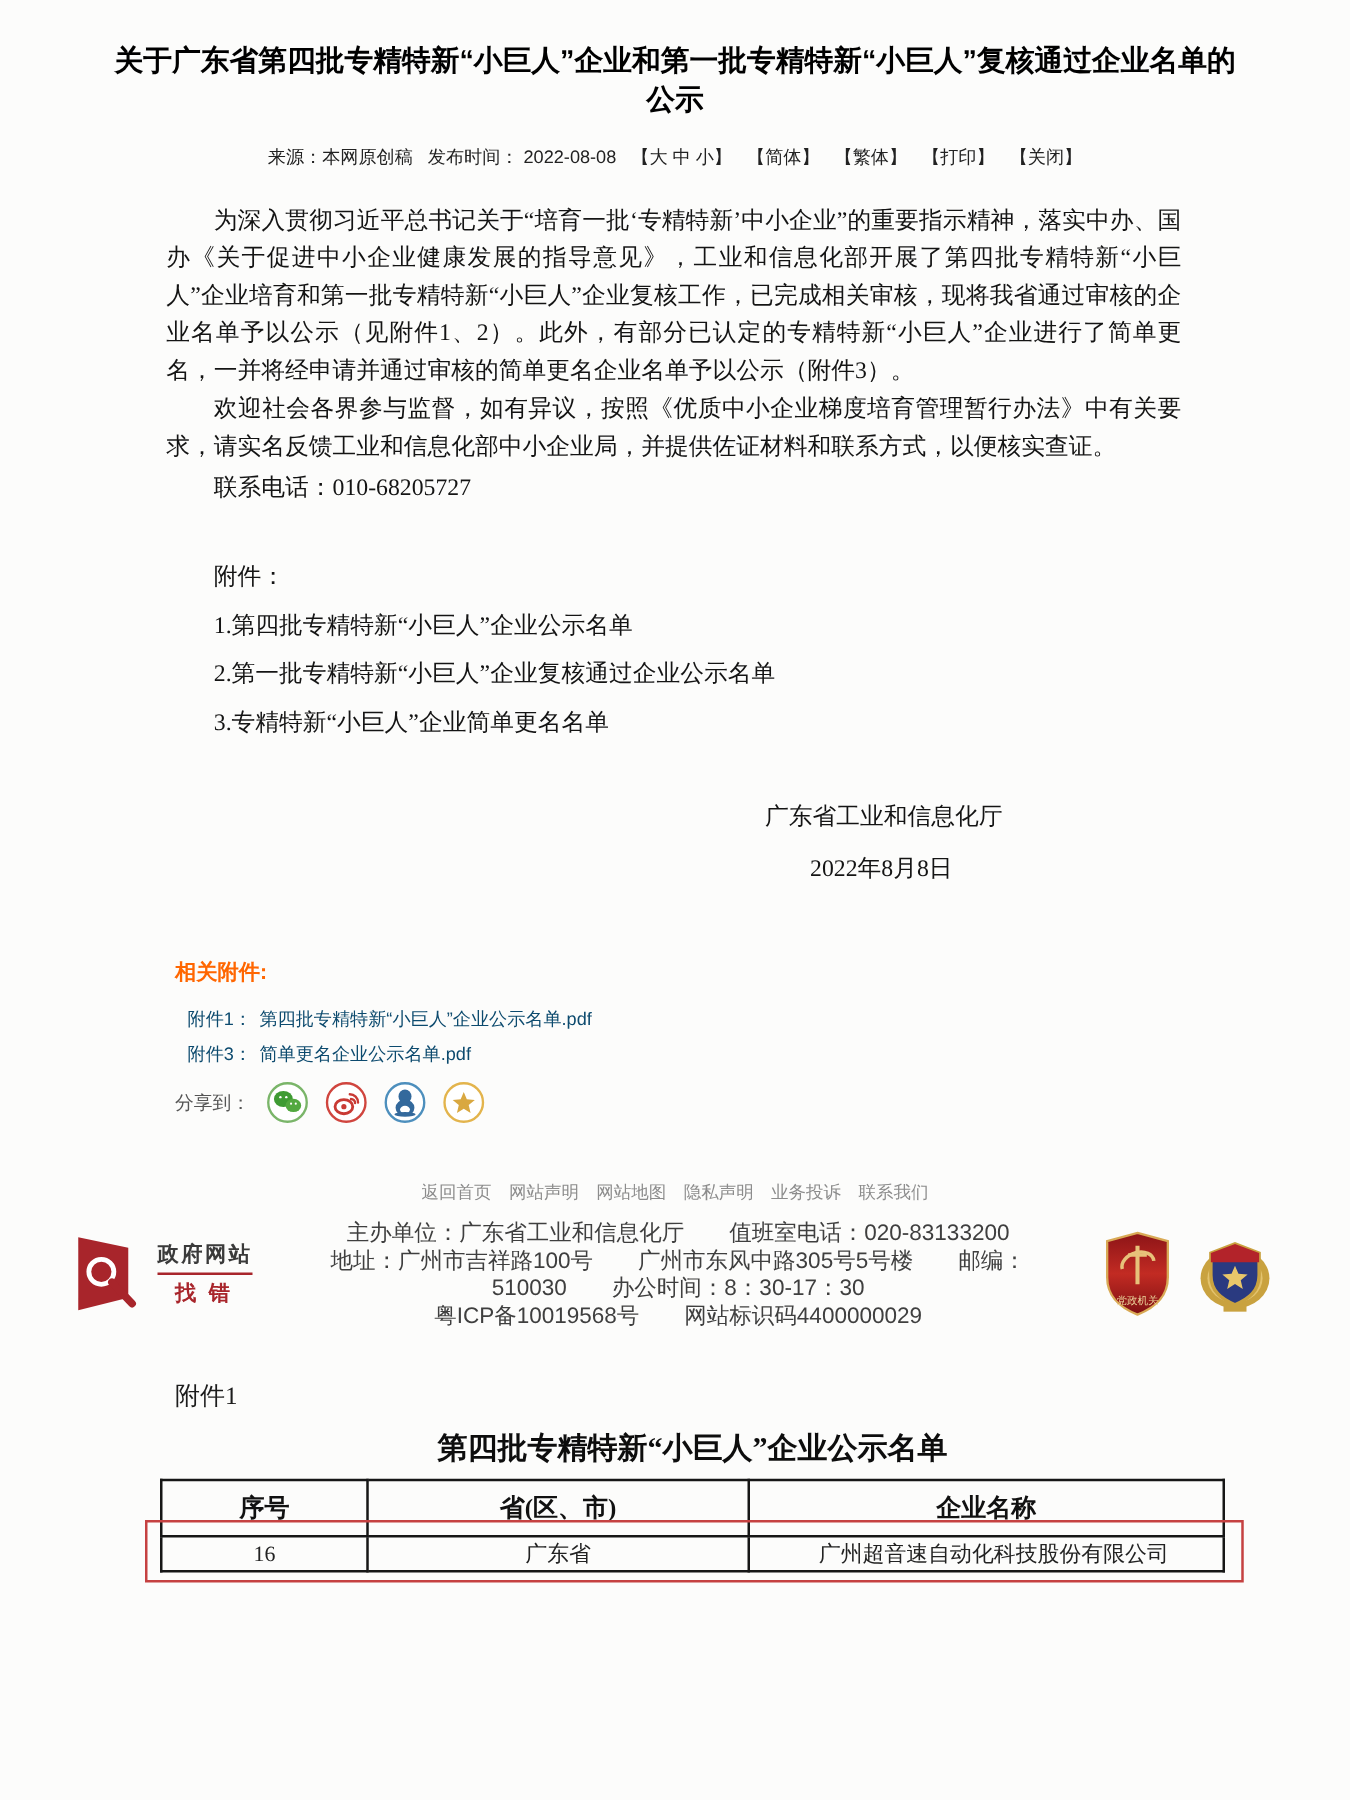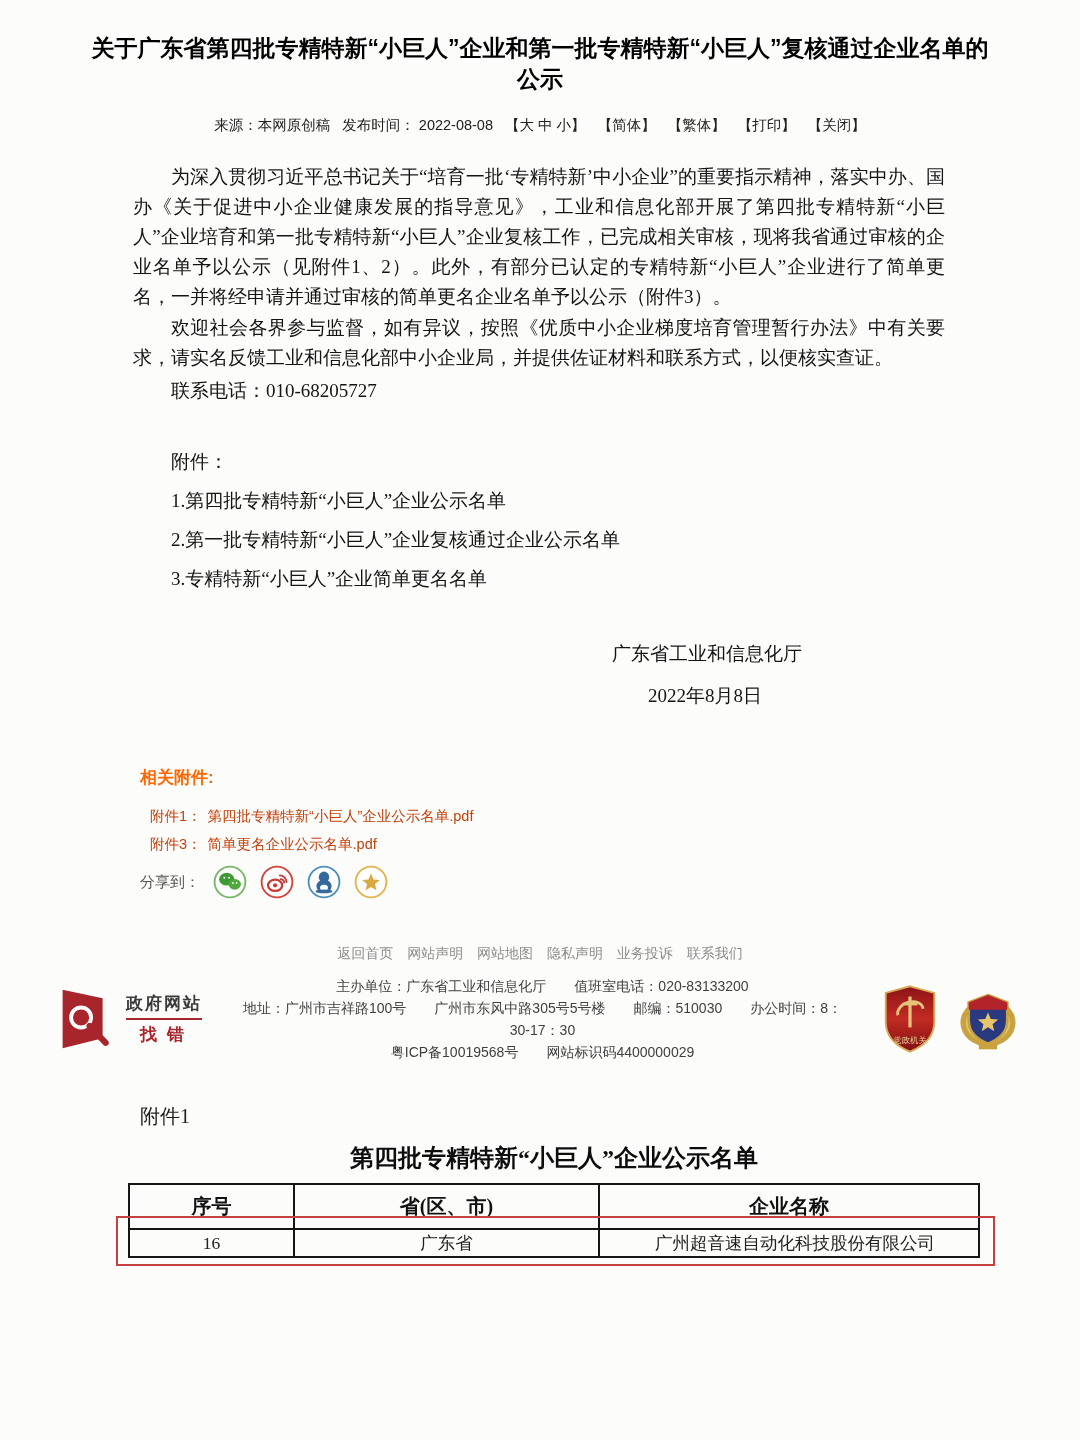--- a/index.html
+++ b/index.html
@@ -46,34 +46,34 @@
   .info-line1 { margin-top: 8px; }
   .info-line2 { margin-top: 3px; }
   .attach-label { margin-top: 41px; }
   .attach-item { margin-top: 9px; font-family: Liberation Serif, serif; }
   .sig-org { margin-top: 45px; text-align: right; padding-right: 143px; text-indent: 0 !important; }
   .sig-date { margin-top: 12px; text-align: right; padding-right: 183px; text-indent: 0 !important; }
   
   .related { margin: 55px 0 0 140px; }
   .related-heading { font-size: 17px; font-weight: 700; }
   .related-links { margin-top: 13px; margin-left: 10px; }
-  .related-link-row { font-size: 14.5px; color: #c2410c; line-height: 28px; cursor: pointer; }
+  .related-link-row { font-size: 14.5px; color: #0c4a6e; line-height: 28px; cursor: pointer; }
   .related-link-row .lbl { margin-right: 6px; }
   .share-row { display: flex; align-items: center; gap: 13px; margin-top: 7px; }
   .share-label { font-size: 15px; color: #555; }
   .share-icon { width: 34px; height: 34px; cursor: pointer; display: block; }
   
   .footer-nav { margin-top: 46px; text-align: center; font-size: 14px; color: #8c8c8c; }
   .footer-nav span { margin: 0 5px; cursor: pointer; }
   .footer-main { margin-top: 12px; display: flex; align-items: center; padding: 0 58px; }
   .err-logo { width: 185px; display: flex; align-items: center; gap: 8px; cursor: pointer; }
   .err-logo-text { display: flex; flex-direction: column; }
   .err-logo-line1 { font-size: 17px; font-weight: 700; color: #3a3a3a; letter-spacing: 2px; border-bottom: 2px solid #a8252b; padding-bottom: 3px; }
   .err-logo-line2 { font-size: 17px; font-weight: 700; color: #a8252b; letter-spacing: 10px; margin-top: 3px; text-indent: 14px; }
-  .footer-info { flex: 1; text-align: center; font-size: 14px; color: #3f3f3f; line-height: 22px; }
+  .footer-info { flex: 1; text-align: center; font-size: 18px; color: #3f3f3f; line-height: 22px; }
   .badges { width: 180px; display: flex; gap: 16px; justify-content: flex-end; align-items: center; }
   .badge { cursor: pointer; }
   
   .annex { margin-top: 40px; }
   .annex-label { margin-left: 140px; font-family: "Liberation Serif", "DejaVu Serif", serif; font-size: 20px; color: #1c1c1c; }
   .annex-title { width: 852px; margin: 12px 0 0 128px; text-align: center; font-family: "Liberation Serif", "DejaVu Serif", serif; font-size: 24px; font-weight: 700; color: #0d0d0d; }
   .annex-table-wrap { position: relative; width: 852px; margin: 9px 0 0 128px; }
   .annex-table { width: 100%; border-collapse: collapse; font-family: "Liberation Serif", "DejaVu Serif", serif; table-layout: fixed; }
   .annex-table th, .annex-table td { border: 2px solid #161616; }
   .annex-table th { height: 45px; font-size: 20px; font-weight: 700; color: #111; }

